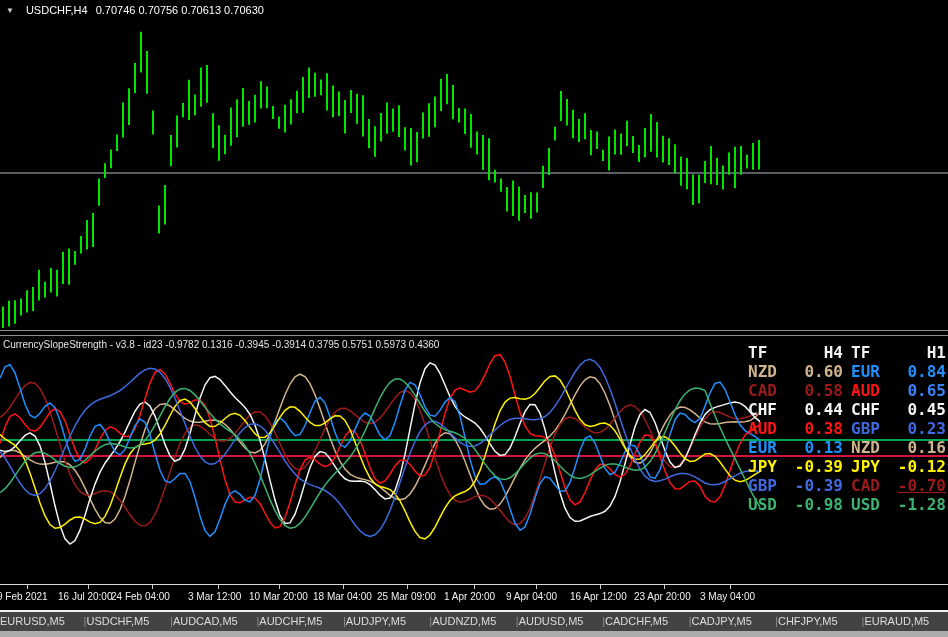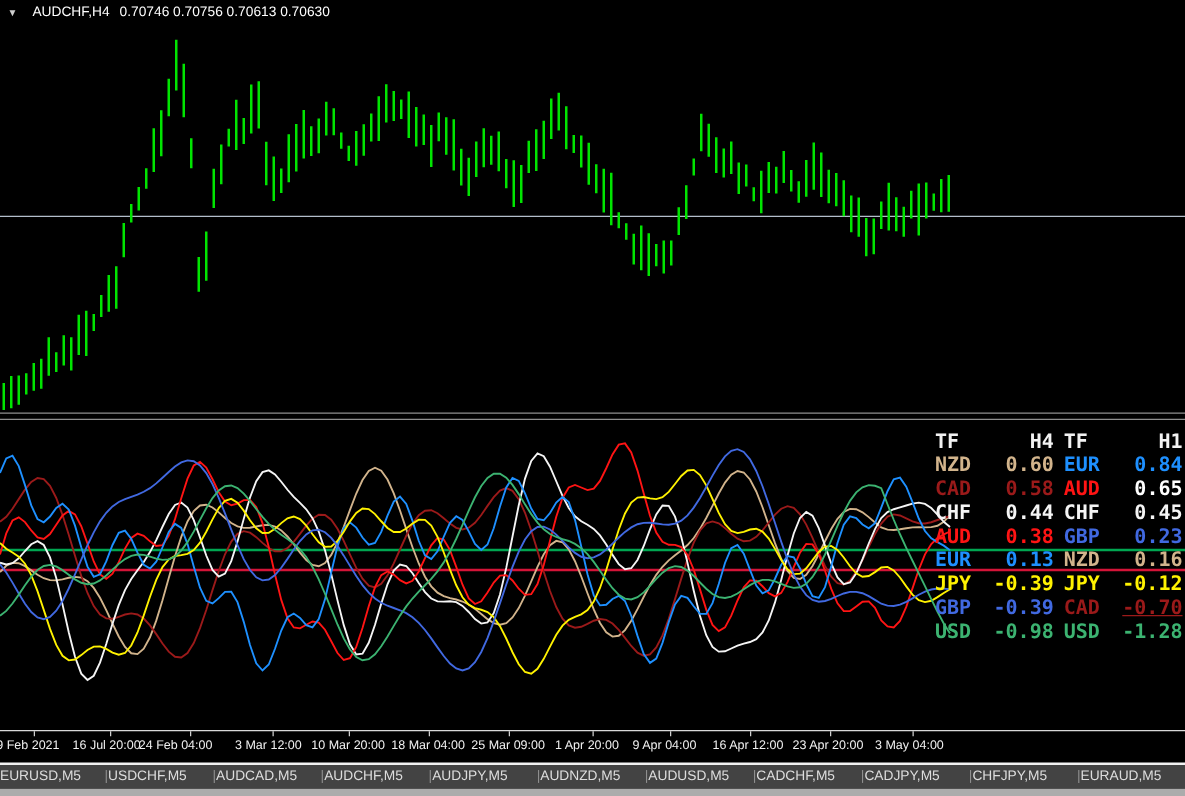--- a/index.html
+++ b/index.html
@@ -42,41 +42,42 @@
 
 <div class="screen">
 
   <svg width="948" height="330" style="top:0" viewBox="0 0 948 330">
     <line id="bidline" x1="0" x2="948" y1="173" y2="173" stroke="#b3becb" stroke-width="1"></line>
     <path id="bars" fill="none" stroke="#00E400" stroke-width="2" d="M3 306.4V328.0M9 300.7V326.5M15 300.3V323.8M21 298.5V315.5M27 290.3V312.5M33 287.0V311.0M39 269.7V300.6M45 281.8V297.5M51 268.1V292.4M57 269.7V296.4M63 251.8V283.9M69 248.5V284.8M75 251.1V264.8M81 236.0V253.6M87 220.0V249.4M93 212.9V247.0M99 178.4V205.7M105 163.2V177.9M111 149.6V168.3M117 134.6V151.0M123 102.6V137.5M129 88.2V125.0M135 62.9V93.0M141 31.8V72.4M147 51.0V93.8M153 110.5V134.5M159 205.6V233.4M165 185.1V224.5M171 135.0V166.3M177 115.5V147.4M183 103.0V117.2M189 79.7V119.9M195 94.4V115.2M201 67.6V106.7M207 65.0V102.8M213 113.3V148.1M219 125.2V160.7M225 134.8V154.3M231 107.4V145.8M237 99.2V137.2M243 87.9V126.7M249 101.0V124.8M255 94.8V122.6M261 81.3V108.4M267 86.5V108.2M273 105.9V118.9M279 116.5V128.8M285 104.8V132.5M291 99.3V124.6M297 90.8V113.2M303 77.0V112.7M309 67.4V98.0M315 72.8V96.7M321 79.6V95.2M327 73.2V110.4M333 85.5V117.2M339 91.6V115.9M345 100.0V133.5M351 89.9V113.0M357 93.7V123.7M363 95.3V136.4M369 119.0V148.3M375 126.2V156.7M381 113.1V141.6M387 102.6V133.7M393 108.6V131.7M399 105.2V137.0M405 127.2V150.6M411 128.1V165.5M417 131.9V162.3M423 112.6V138.4M429 103.3V136.8M435 96.5V127.2M441 78.8V111.1M447 74.1V104.3M453 84.9V119.3M459 108.0V122.4M465 108.4V134.0M471 114.1V147.7M477 131.4V154.5M483 134.9V169.9M489 138.2V180.2M495 169.7V182.6M501 178.5V191.7M507 186.9V211.6M513 180.4V216.1M519 186.5V220.7M525 195.1V213.0M531 192.3V218.7M537 192.4V212.4M543 165.7V187.9M549 148.1V175.1M555 126.7V140.4M561 90.9V120.9M567 99.0V125.4M573 109.7V138.3M579 118.8V142.0M585 113.2V139.2M591 129.9V155.2M597 131.6V149.1M603 149.8V160.9M609 136.6V170.5M615 129.5V154.4M621 133.4V154.8M627 120.8V146.3M633 135.9V153.1M639 144.9V162.1M645 127.9V157.3M651 113.9V151.7M657 122.0V157.5M663 135.7V162.6M669 138.3V165.0M675 144.2V172.9M681 156.4V185.7M687 157.9V189.3M693 174.4V204.9M699 174.7V203.3M705 161.1V183.1M711 146.1V184.3M717 157.8V185.0M723 165.4V189.4M729 152.6V174.8M735 146.8V188.3M741 145.9V174.8M747 154.8V168.5M753 143.1V169.8M759 139.9V169.4"></path>
   </svg>
 
   <div class="chart-title">
     <span class="dd">▼</span>
-    <span>AUDCHF,H4</span>
+    <span>USDCHF,H4</span>
     <span>0.70746 0.70756 0.70613 0.70630</span>
   </div>
 
   <div class="groove"></div>
 
   <svg width="948" height="248" style="top:336px" viewBox="0 0 948 248">
     <line id="hl-up" x1="0" x2="948" y1="104" y2="104" stroke-width="2" stroke="#00a651"></line>
     <line id="hl-dn" x1="0" x2="948" y1="120" y2="120" stroke-width="2" stroke="#d41438"></line>
     <g id="css-lines">
         <polyline points="0,121.6 5,116.6 10,114.3 15,114.6 20,116.9 25,120.3 30,123.8 35,126.6 40,128.1 45,128.3 50,127.5 55,126.2 60,125.5 65,126.1 70,128.9 75,134.3 80,142.2 85,152.1 90,162.9 95,173.2 100,181.6 105,186.6 110,187.3 115,183.0 120,173.8 125,160.5 130,144.2 135,126.4 140,109.0 145,93.5 150,81.2 155,72.8 160,68.4 165,67.8 170,70.0 175,73.9 180,78.4 185,82.4 190,85.1 195,86.3 200,86.2 205,85.2 210,84.2 215,83.9 220,85.2 225,88.3 230,93.2 235,99.4 240,106.1 245,112.0 250,116.0 255,117.0 260,114.4 265,107.9 270,97.9 275,85.4 280,71.9 285,58.8 290,48.0 295,40.8 300,38.2 305,40.5 310,47.6 315,58.7 320,72.4 325,87.3 330,101.8 335,114.8 340,125.4 345,133.1 350,138.1 355,140.9 360,142.5 365,143.6 370,145.2 375,147.6 380,151.1 385,155.2 390,159.3 395,162.5 400,163.8 405,162.5 410,158.0 415,150.5 420,140.5 425,129.1 430,117.5 435,107.4 440,100.1 445,96.7 450,97.8 455,103.5 460,113.0 465,125.2 470,138.6 475,151.5 480,162.4 485,169.9 490,173.3 495,172.6 500,168.1 505,160.6 510,151.3 515,141.4 520,132.0 525,123.9 530,117.4 535,112.3 540,108.2 545,104.4 550,100.0 555,94.4 560,87.1 565,78.4 570,68.7 575,58.8 580,50.1 585,43.8 590,40.8 595,42.0 600,47.6 605,57.2 610,69.8 615,84.2 620,98.5 625,111.2 630,120.8 635,126.3 640,127.2 645,123.8 650,116.8 655,107.4 660,97.0 665,87.2 670,79.1 675,73.6 680,71.1 685,71.4 690,73.9 695,77.7 700,82.0 705,85.9 710,87.7 715,88.0 720,87.4 725,86.6 730,85.9 735,85.8 740,85.9 745,85.7 750,84.6 755,81.5 760,76.0" fill="none" stroke="#D2B48C" stroke-width="1.5"></polyline>
         <polyline points="0,81.4 5,77.4 10,71.0 15,63.3 20,55.7 25,49.5 30,46.4 35,47.2 40,52.6 45,62.4 50,75.9 55,91.8 60,108.6 65,124.7 70,138.4 75,148.9 80,155.6 85,158.7 90,159.0 95,157.5 100,155.6 105,154.7 110,155.6 115,158.8 120,164.3 125,171.3 130,178.8 135,185.3 140,189.4 145,190.0 150,186.4 155,178.4 160,166.5 165,152.0 170,136.1 175,120.8 180,107.4 185,97.3 190,91.1 195,88.9 200,90.1 205,93.7 210,98.3 215,102.4 220,105.0 225,105.1 230,102.5 235,97.5 240,91.1 245,84.5 250,78.9 255,75.8 260,76.0 265,79.8 270,87.0 275,96.7 280,107.7 285,118.3 290,127.0 295,132.5 300,133.9 305,131.1 310,124.3 315,114.7 320,103.6 325,92.6 330,83.0 335,76.2 340,72.6 345,72.2 350,74.6 355,78.6 360,82.9 365,86.3 370,87.6 375,86.2 380,82.2 385,76.0 390,68.7 395,61.7 400,56.5 405,54.5 410,56.7 415,63.3 420,74.2 425,88.4 430,104.7 435,121.4 440,136.8 445,149.6 450,158.9 455,164.3 460,166.2 465,165.4 470,163.1 475,160.6 480,159.2 485,159.9 490,162.8 495,167.9 500,174.3 505,180.8 510,186.1 515,188.6 520,187.5 525,182.0 530,172.3 535,159.0 540,143.3 545,126.9 550,111.3 555,98.1 560,88.4 565,82.7 570,81.1 575,82.7 580,86.5 585,91.0 590,94.9 595,97.0 600,96.5 605,93.5 610,88.3 615,82.0 620,75.7 625,71.0 630,68.9 635,70.3 640,75.4 645,83.7 650,94.3 655,105.9 660,116.7 665,125.4 670,130.5 675,131.6 680,128.4 685,121.5 690,112.0 695,101.4 700,91.2 705,82.9 710,77.3 715,75.5 720,76.4 725,78.7 730,81.1 735,82.6 740,82.8 745,81.8 750,80.0 755,78.2 760,77.2" fill="none" stroke="#9b1a1a" stroke-width="1.5"></polyline>
         <polyline points="0,114.2 5,115.6 10,114.6 15,110.6 20,104.8 25,99.4 30,96.9 35,100.0 40,109.9 45,126.4 50,147.5 55,169.8 60,189.4 65,202.9 70,208.0 75,204.6 80,194.1 85,179.2 90,162.9 95,148.1 100,136.1 105,127.2 110,120.2 115,113.6 120,105.7 125,96.1 130,85.4 135,75.2 140,68.0 145,66.0 150,70.1 155,80.1 160,93.9 165,108.4 170,119.9 175,125.3 180,122.9 185,112.9 190,97.2 195,79.1 200,62.0 205,49.0 210,41.7 215,40.3 220,43.6 225,49.4 230,55.8 235,61.5 240,66.3 245,71.4 250,78.5 255,89.2 260,104.3 265,123.3 270,144.3 275,164.1 280,179.4 285,187.5 290,186.9 295,178.2 300,163.8 305,146.9 310,131.4 315,120.4 320,115.6 325,116.8 330,122.6 335,130.4 340,137.7 345,142.8 350,145.1 355,145.3 360,145.0 365,145.7 370,148.7 375,153.6 380,159.2 385,162.9 390,162.0 395,154.5 400,139.6 405,118.3 410,93.2 415,68.2 420,46.9 425,32.7 430,26.8 435,29.0 440,37.4 445,49.0 450,60.7 455,70.4 460,77.0 465,81.0 470,83.8 475,87.1 480,92.3 485,99.6 490,107.9 495,115.3 500,119.4 505,118.6 510,112.0 515,100.8 520,87.5 525,75.6 530,68.4 535,68.7 540,77.3 545,93.4 550,114.3 555,136.6 560,156.8 565,172.2 570,181.5 575,185.3 580,185.0 585,182.8 590,180.5 595,178.9 600,177.6 605,175.3 610,170.0 615,160.4 620,145.9 625,127.8 630,108.4 635,90.8 640,78.4 645,73.5 650,76.5 655,86.5 660,100.5 665,114.8 670,126.0 675,131.4 680,130.0 685,122.7 690,111.3 695,98.8 700,87.3 705,78.5 710,73.7 715,71.4 720,69.9 725,68.4 730,66.9 735,66.1 740,67.1 745,70.4 750,75.7 755,81.4 760,85.6" fill="none" stroke="#f5f5f5" stroke-width="1.5"></polyline>
         <polyline points="0,107.6 5,90.7 10,80.4 15,77.9 20,81.7 25,88.4 30,93.9 35,95.1 40,91.2 45,83.8 50,76.4 55,72.7 60,75.5 65,85.0 70,98.9 75,113.2 80,123.5 85,127.0 90,123.0 95,113.7 100,102.9 105,94.4 110,90.9 115,92.6 120,97.1 125,100.8 130,100.1 135,92.7 140,79.3 145,62.6 150,46.9 155,36.4 160,33.5 165,38.0 170,47.4 175,57.8 180,65.3 185,68.2 190,66.9 195,64.1 200,63.9 205,69.5 210,82.5 215,101.6 220,123.6 225,143.9 230,158.6 235,166.0 240,166.7 245,163.8 250,161.2 255,162.1 260,167.8 265,177.0 270,186.4 275,192.0 280,190.6 285,181.5 290,166.4 295,149.0 300,133.7 305,124.1 310,121.2 315,123.7 320,128.1 325,130.7 330,128.6 335,121.2 340,110.5 345,100.3 350,94.4 355,95.6 360,104.1 365,117.5 370,131.8 375,142.7 380,147.2 385,145.0 390,138.0 395,130.0 400,124.5 405,124.1 410,128.4 415,135.0 420,139.9 425,139.3 430,131.2 435,116.0 440,96.6 445,77.4 450,62.4 455,54.0 460,52.0 465,54.0 470,56.1 475,54.9 480,48.7 485,38.6 490,27.5 495,19.7 500,18.7 505,26.0 510,40.5 515,58.8 520,76.6 525,90.0 530,97.5 535,99.8 540,99.9 545,101.6 550,107.9 555,119.8 560,135.5 565,151.7 570,163.9 575,168.9 580,165.9 585,156.5 590,144.4 595,133.9 600,128.3 605,128.5 610,133.0 615,138.5 620,141.1 625,138.3 630,129.7 635,117.7 640,106.1 645,99.1 650,99.5 655,107.4 660,120.6 665,135.1 670,146.7 675,152.8 680,152.9 685,149.2 690,145.4 695,145.1 700,150.2 705,160.3 710,165.1 715,166.0 720,160.8 725,149.5 730,134.7 735,119.8 740,107.5 745,99.2 750,94.4 755,91.5 760,89.2" fill="none" stroke="#ff1414" stroke-width="1.5"></polyline>
         <polyline points="0,42.3 5,30.7 10,28.6 15,36.9 20,52.1 25,68.3 30,79.2 35,81.8 40,77.2 45,70.3 50,67.0 55,71.6 60,84.5 65,101.8 70,117.3 75,125.4 80,123.4 85,113.1 90,100.0 95,90.3 100,88.5 105,95.0 110,106.1 115,115.8 120,118.9 125,113.4 130,101.8 135,89.6 140,83.1 145,86.3 150,99.1 155,117.2 160,134.2 165,144.7 170,146.7 175,142.5 180,137.5 185,137.4 190,145.7 195,161.5 200,180.0 205,194.7 210,200.4 215,195.6 220,183.0 225,168.4 230,157.8 235,154.8 240,158.4 245,164.1 250,165.9 255,159.3 260,143.5 265,121.9 270,100.9 275,86.5 280,81.9 285,86.1 290,94.0 295,99.7 300,98.4 305,89.5 310,76.5 315,65.3 320,61.3 325,67.1 330,80.7 335,96.6 340,108.3 345,111.3 350,105.1 355,93.4 360,82.2 365,77.0 370,80.0 375,89.1 380,99.1 385,103.9 390,99.6 395,86.6 400,69.2 405,54.0 410,46.4 415,48.7 420,58.7 425,70.8 430,79.2 435,80.2 440,74.4 445,66.1 450,61.5 455,65.7 460,79.9 465,101.2 470,123.4 475,140.3 480,148.3 485,147.8 490,143.2 495,140.7 500,144.8 505,156.6 510,172.7 515,187.3 520,194.3 525,190.9 530,178.3 535,161.7 540,147.6 545,140.7 550,142.3 555,149.0 560,155.1 565,155.1 570,146.5 575,131.2 580,114.4 585,102.5 590,99.9 595,107.0 600,119.9 605,132.4 610,138.7 615,136.3 620,127.0 625,115.8 630,108.8 635,109.9 640,118.8 645,131.2 650,140.9 655,142.4 660,133.7 665,117.1 670,98.4 675,83.7 680,77.1 685,78.4 690,83.6 695,86.6 700,82.5 705,70.1 710,57.0 715,47.5 720,46.1 725,53.3 730,65.7 735,78.8 740,88.8 745,94.6 750,97.7 755,100.5 760,104.2" fill="none" stroke="#1E90FF" stroke-width="1.5"></polyline>
         <polyline points="0,98.4 5,103.0 10,106.0 15,109.3 20,115.0 25,124.1 30,136.9 35,151.9 40,167.1 45,179.9 50,188.6 55,192.3 60,191.6 65,188.1 70,184.0 75,181.3 80,181.1 85,183.1 90,186.1 95,187.8 100,186.4 105,180.4 110,170.0 115,156.3 120,141.4 125,127.9 130,117.7 135,111.5 140,108.8 145,108.1 150,107.1 155,104.1 160,98.1 165,89.4 170,79.5 175,70.5 180,64.6 185,63.1 190,66.1 195,72.5 200,80.2 205,86.7 210,90.4 215,90.3 220,87.1 225,82.5 230,78.6 235,77.2 240,79.3 245,84.5 250,91.4 255,97.8 260,101.5 265,101.2 270,96.8 275,89.4 280,81.1 285,74.3 290,70.8 295,71.3 300,75.3 305,81.0 310,86.4 315,89.6 320,89.6 325,86.8 330,82.9 335,79.8 340,79.9 345,84.4 350,93.5 355,106.0 360,119.7 365,132.2 370,141.8 375,147.8 380,150.5 385,151.8 390,153.6 395,157.7 400,164.9 405,174.8 410,185.8 415,195.4 420,201.6 425,202.9 430,199.0 435,191.1 440,181.3 445,171.8 450,164.5 455,159.9 460,157.5 465,155.5 470,152.1 475,145.3 480,134.4 485,120.0 490,103.6 495,87.8 500,74.8 505,66.1 510,62.1 515,61.6 520,62.7 525,63.3 530,61.7 535,57.5 540,51.2 545,44.8 550,40.4 555,39.9 560,44.0 565,52.3 570,63.2 575,74.3 580,83.3 585,88.8 590,90.5 595,89.5 600,87.6 605,87.0 610,89.3 615,94.9 620,103.1 625,112.0 630,119.4 635,123.3 640,122.9 645,118.6 650,112.1 655,105.6 660,101.3 665,100.7 670,104.0 675,110.0 680,117.0 685,122.6 690,125.4 695,124.8 700,121.7 705,118.0 710,117.5 715,120.3 720,126.0 725,133.1 730,139.7 735,144.2 740,145.7 745,144.6 750,141.7 755,138.4 760,135.4" fill="none" stroke="#fff200" stroke-width="1.5"></polyline>
         <polyline points="0,115.4 5,122.0 10,130.1 15,138.8 20,147.0 25,153.6 30,158.0 35,159.4 40,157.6 45,152.6 50,144.8 55,134.8 60,123.5 65,111.7 70,100.2 75,89.9 80,81.1 85,74.2 90,69.1 95,65.6 100,63.3 105,61.5 110,59.7 115,57.4 120,54.5 125,50.7 130,46.2 135,41.6 140,37.2 145,33.9 150,32.3 155,33.0 160,36.3 165,42.5 170,51.3 175,62.3 180,74.7 185,87.7 190,100.2 195,111.3 200,120.0 205,125.8 210,128.3 215,127.6 220,124.0 225,118.2 230,111.1 235,103.6 240,96.8 245,91.5 250,88.3 255,87.8 260,89.8 265,94.3 270,100.7 275,108.5 280,116.7 285,124.8 290,132.1 295,138.1 300,142.8 305,146.2 310,148.6 315,150.4 320,152.2 325,154.5 330,157.8 335,162.3 340,168.0 345,174.7 350,181.9 355,188.8 360,194.8 365,198.8 370,200.4 375,198.8 380,193.8 385,185.6 390,174.5 395,161.1 400,146.5 405,131.6 410,117.5 415,105.3 420,95.6 425,89.0 430,85.6 435,85.3 440,87.6 445,91.7 450,96.7 455,101.9 460,106.3 465,109.4 470,110.6 475,109.9 480,107.5 485,103.6 490,98.9 495,94.0 500,89.5 505,85.9 510,83.4 515,82.3 520,82.2 525,82.8 530,83.5 535,83.8 540,82.9 545,80.5 550,76.3 555,70.1 560,62.4 565,53.6 570,44.5 575,36.0 580,29.1 585,24.6 590,23.3 595,25.6 600,31.5 605,40.8 610,53.0 615,67.2 620,82.4 625,97.5 630,111.6 635,123.7 640,133.3 645,140.1 650,144.0 655,145.4 660,144.8 665,143.1 670,140.8 675,138.8 680,137.5 685,137.5 690,138.6 695,140.9 700,143.9 705,147.0 710,148.5 715,148.8 720,147.7 725,145.5 730,142.7 735,139.8 740,137.3 745,135.6 750,134.8 755,134.9 760,135.4" fill="none" stroke="#4169E1" stroke-width="1.5"></polyline>
         <polyline points="0,156.6 5,152.7 10,146.8 15,139.7 20,132.2 25,125.3 30,120.0 35,116.8 40,115.9 45,117.2 50,120.1 55,123.8 60,127.5 65,130.2 70,131.4 75,130.8 80,128.3 85,124.4 90,119.8 95,115.1 100,111.3 105,108.7 110,107.6 115,107.9 120,109.3 125,110.9 130,111.9 135,111.5 140,109.2 145,104.5 150,97.7 155,89.3 160,79.9 165,70.6 170,62.5 175,56.4 180,53.0 185,52.4 190,54.5 195,58.9 200,64.7 205,71.2 210,77.5 215,83.1 220,87.9 225,91.8 230,95.2 235,98.9 240,103.5 245,109.6 250,117.6 255,127.5 260,139.0 265,151.3 270,163.6 275,174.7 280,183.6 285,189.6 290,192.2 295,191.3 300,187.4 305,181.0 310,173.2 315,164.7 320,156.5 325,149.1 330,142.8 335,137.3 340,132.2 345,127.1 350,121.1 355,113.9 360,105.2 365,95.0 370,83.9 375,72.5 380,61.8 385,52.8 390,46.3 395,43.0 400,43.0 405,46.2 410,51.9 415,59.3 420,67.5 425,75.3 430,82.1 435,87.5 440,91.2 445,93.6 450,95.3 455,96.8 460,99.1 465,102.5 470,107.3 475,113.5 480,120.6 485,127.9 490,134.6 495,139.8 500,142.9 505,143.6 510,141.8 515,137.9 520,132.7 525,127.1 530,122.1 535,118.5 540,116.9 545,117.6 550,120.5 555,124.8 560,130.0 565,135.0 570,139.2 575,141.7 580,142.4 585,141.3 590,138.8 595,135.4 600,132.1 605,129.4 610,127.9 615,127.9 620,129.1 625,131.1 630,133.1 635,134.3 640,133.8 645,131.1 650,125.6 655,117.7 660,107.6 665,96.3 670,84.7 675,73.8 680,64.7 685,57.9 690,53.8 695,52.1 700,52.6 705,54.5 710,67.4 715,79.8 720,91.4 725,102.3 730,112.6 735,122.7 740,132.9 745,143.3 750,153.4 755,162.8 760,170.8" fill="none" stroke="#3CB371" stroke-width="1.5"></polyline>
       </g>
   </svg>
 
+  <div class="ind-title">CurrencySlopeStrength - v3.8 - id23 -0.9782 0.1316 -0.3945 -0.3914 0.3795 0.5751 0.5973 0.4360</div>
 
   <div class="css-table">
     <div class="css-cols" id="css-cols">
         <div class="css-col">
           <div class="css-row hdr">
             <span class="cur">TF</span>
             <span class="val">H4</span>
           </div>
           <div class="css-row">
             <span class="cur" style="color: rgb(210, 180, 140);">NZD</span>
@@ -115,21 +116,21 @@
           <div class="css-row hdr">
             <span class="cur">TF</span>
             <span class="val">H1</span>
           </div>
           <div class="css-row">
             <span class="cur" style="color: rgb(30, 144, 255);">EUR</span>
             <span class="val" style="color: rgb(30, 144, 255);">0.84</span>
           </div>
           <div class="css-row">
             <span class="cur" style="color: rgb(255, 20, 20);">AUD</span>
-            <span class="val" style="color: #ffffff; text-align: right;">0.65</span>
+            <span class="val" style="color: #3b82f6; text-align: right;">0.65</span>
           </div>
           <div class="css-row">
             <span class="cur" style="color: rgb(245, 245, 245);">CHF</span>
             <span class="val" style="color: rgb(245, 245, 245);">0.45</span>
           </div>
           <div class="css-row">
             <span class="cur" style="color: rgb(65, 105, 225);">GBP</span>
             <span class="val" style="color: rgb(65, 105, 225);">0.23</span>
           </div>
           <div class="css-row">

